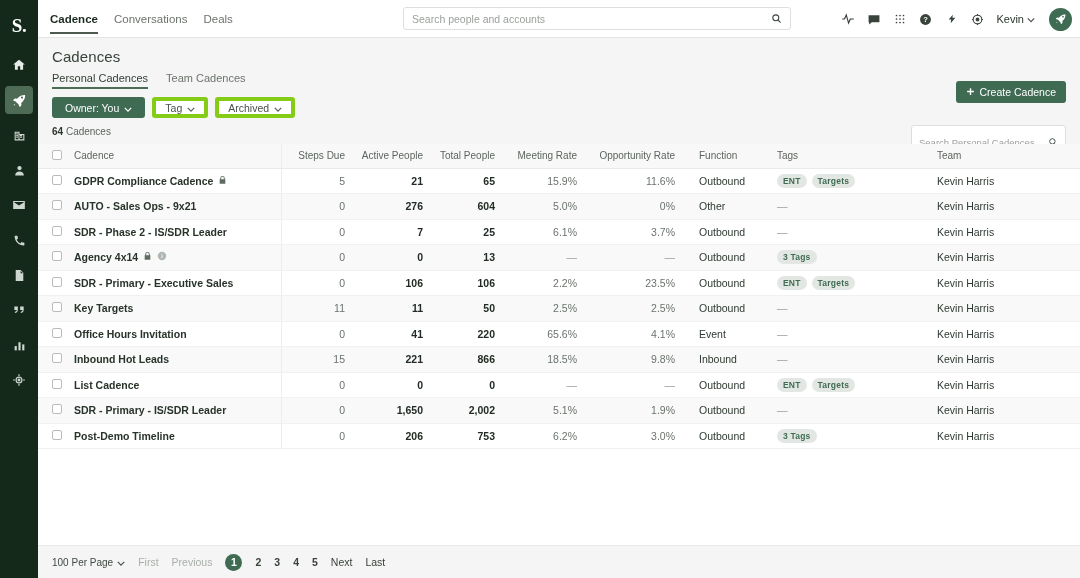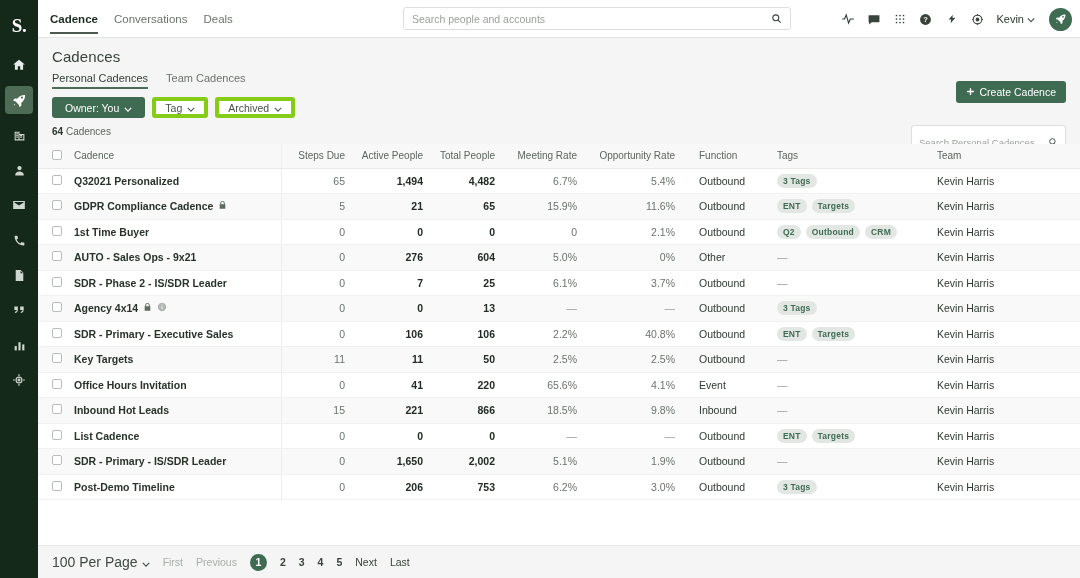--- a/index.html
+++ b/index.html
@@ -152,21 +152,21 @@
     cursor: pointer; letter-spacing: .2px;
   }
   .dash { color: #9aa09c; }
 
   
   .pagination {
     height: 33px; min-height: 33px; background: #f4f5f4;
     display: flex; align-items: center; gap: 13px; padding: 0 14px;
     border-top: 1px solid #e7e9e7;
   }
-  .perpage { font-size: 14px; color: #414a44; display: flex; align-items: center; gap: 4px; cursor: pointer; }
+  .perpage { font-size: 10px; color: #414a44; display: flex; align-items: center; gap: 4px; cursor: pointer; }
   .pg { font-size: 10.5px; color: #394139; cursor: pointer; }
   .pg.dim { color: #a9afaa; }
   .pg.num { font-weight: bold; }
   .pg.cur {
     width: 17px; height: 17px; border-radius: 50%; background: #3f6b53; color: #fff;
     display: inline-flex; align-items: center; justify-content: center; font-weight: bold;
   }
   .chev { display: inline-block; }
 </style>
 </head>
@@ -384,65 +384,33 @@
             <th class="c-func">Function</th>
             <th class="c-tags">Tags</th>
             <th class="c-owner">Team</th>
           </tr>
         </thead>
         <tbody id="tbody">
             <tr>
               <td class="c-check"><span class="cbox"></span></td>
               <td class="c-name">
                 <span class="name-cell">
-                  <span>Q32021 Personalized</span>
-                </span>
-              </td>
-              <td class="num g c-steps">65</td>
-              <td class="num b c-active">1,494</td>
-              <td class="num b c-total">4,482</td>
-              <td class="num g c-meet">6.7%</td>
-              <td class="num g c-opp">5.4%</td>
-              <td class="c-func">Outbound</td>
-              <td class="c-tags"><span class="pill">3 Tags</span></td>
-              <td class="c-owner">Kevin Harris</td>
-            </tr>
-            <tr>
-              <td class="c-check"><span class="cbox"></span></td>
-              <td class="c-name">
-                <span class="name-cell">
                   <span>GDPR Compliance Cadence</span>
                   <span><svg width="9" height="10" viewBox="0 0 24 24" fill="#5f6a61">
                       <path d="M6 10V7a6 6 0 0 1 12 0v3h1.5v12h-15V10H6zm2.5 0h7V7a3.5 3.5 0 0 0-7 0v3z"></path>
                     </svg></span>
                 </span>
               </td>
               <td class="num g c-steps">5</td>
               <td class="num b c-active">21</td>
               <td class="num b c-total">65</td>
               <td class="num g c-meet">15.9%</td>
               <td class="num g c-opp">11.6%</td>
               <td class="c-func">Outbound</td>
               <td class="c-tags"><span class="pill">ENT</span><span class="pill">Targets</span></td>
-              <td class="c-owner">Kevin Harris</td>
-            </tr>
-            <tr>
-              <td class="c-check"><span class="cbox"></span></td>
-              <td class="c-name">
-                <span class="name-cell">
-                  <span>1st Time Buyer</span>
-                </span>
-              </td>
-              <td class="num g c-steps">0</td>
-              <td class="num b c-active">0</td>
-              <td class="num b c-total">0</td>
-              <td class="num g c-meet">0</td>
-              <td class="num g c-opp">2.1%</td>
-              <td class="c-func">Outbound</td>
-              <td class="c-tags"><span class="pill">Q2</span><span class="pill">Outbound</span><span class="pill">CRM</span></td>
               <td class="c-owner">Kevin Harris</td>
             </tr>
             <tr>
               <td class="c-check"><span class="cbox"></span></td>
               <td class="c-name">
                 <span class="name-cell">
                   <span>AUTO - Sales Ops - 9x21</span>
                 </span>
               </td>
               <td class="num g c-steps">0</td>
@@ -498,21 +466,21 @@
               <td class="c-check"><span class="cbox"></span></td>
               <td class="c-name">
                 <span class="name-cell">
                   <span>SDR - Primary - Executive Sales</span>
                 </span>
               </td>
               <td class="num g c-steps">0</td>
               <td class="num b c-active">106</td>
               <td class="num b c-total">106</td>
               <td class="num g c-meet">2.2%</td>
-              <td class="num g c-opp">40.8%</td>
+              <td class="num g c-opp">23.5%</td>
               <td class="c-func">Outbound</td>
               <td class="c-tags"><span class="pill">ENT</span><span class="pill">Targets</span></td>
               <td class="c-owner">Kevin Harris</td>
             </tr>
             <tr>
               <td class="c-check"><span class="cbox"></span></td>
               <td class="c-name">
                 <span class="name-cell">
                   <span>Key Targets</span>
                 </span>

